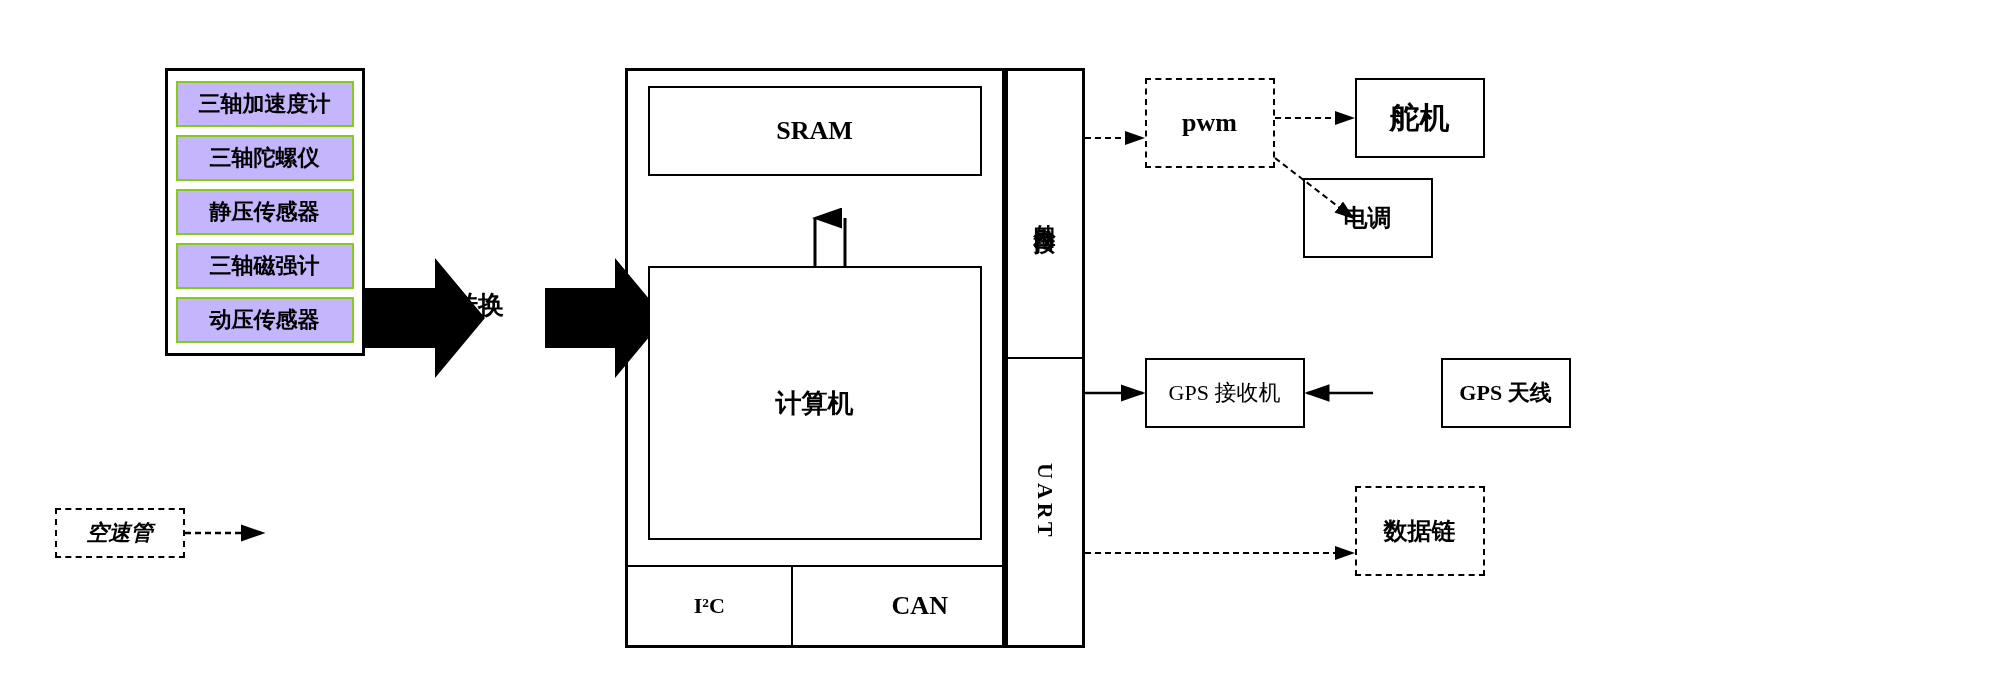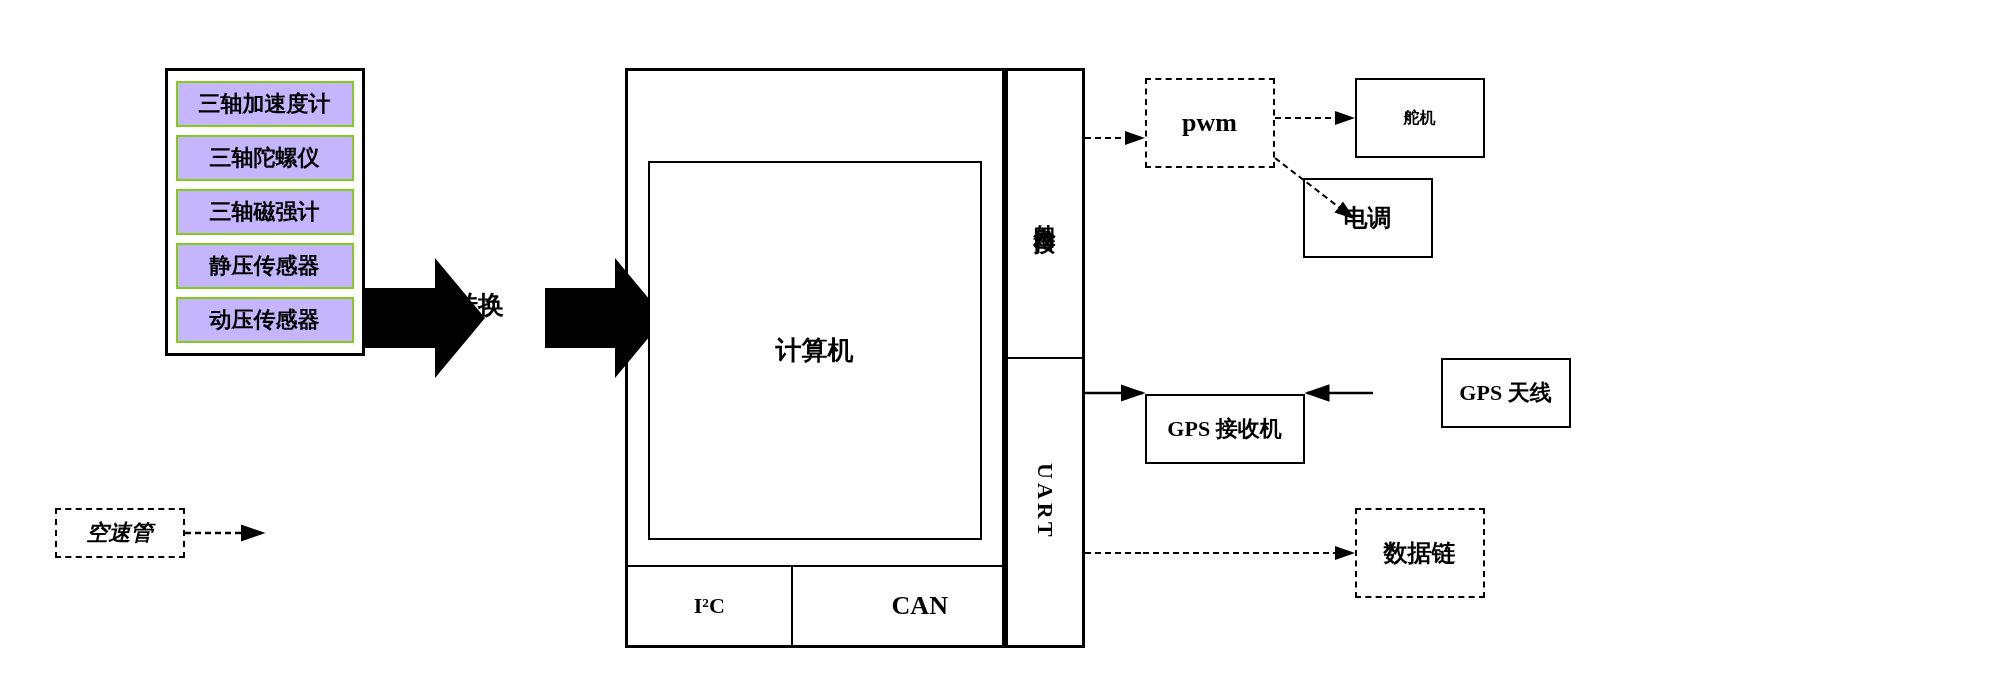--- a/index.html
+++ b/index.html
@@ -184,21 +184,21 @@
     .duoji-box {
       border: 2px solid #000;
       position: absolute;
       left: 1300px;
       top: 60px;
       width: 130px;
       height: 80px;
       display: flex;
       align-items: center;
       justify-content: center;
-      font-size: 16px;
+      font-size: 30px;
       font-weight: bold;
     }
 
     
     .diandiao-box {
       border: 2px solid #000;
       position: absolute;
       left: 1248px;
       top: 160px;
       width: 130px;
@@ -215,22 +215,21 @@
       border: 2px solid #000;
       position: absolute;
       left: 1090px;
       top: 340px;
       width: 160px;
       height: 70px;
       display: flex;
       align-items: center;
       justify-content: center;
       font-size: 22px;
-      font-weight: bold;
-      margin-top: 36px;
+      font-weight: normal;
     }
 
     
     .gps-antenna-box {
       border: 2px solid #000;
       position: absolute;
       left: 1386px;
       top: 340px;
       width: 130px;
       height: 70px;
@@ -239,21 +238,21 @@
       justify-content: center;
       font-size: 22px;
       font-weight: bold;
     }
 
     
     .datalink-box {
       border: 2.5px dashed #000;
       position: absolute;
       left: 1300px;
-      top: 490px;
+      top: 468px;
       width: 130px;
       height: 90px;
       display: flex;
       align-items: center;
       justify-content: center;
       font-size: 24px;
       font-weight: bold;
     }
 
     
@@ -316,36 +315,39 @@
   </div>
 
   <div class="sensor-group">
     <div class="sensor-item">
       <span>三轴加速度计</span>
     </div>
     <div class="sensor-item">
       <span>三轴陀螺仪</span>
     </div>
     <div class="sensor-item">
+      <span>静压传感器</span>
+    </div>
+    <div class="sensor-item">
       <span>三轴磁强计</span>
-    </div>
-    <div class="sensor-item">
-      <span>静压传感器</span>
     </div>
     <div class="sensor-item">
       <span>动压传感器</span>
     </div>
   </div>
 
   <div class="ad-convert">
     <span style="font-size:26px; font-weight:bold;">AD</span>
     <span style="font-size:26px; font-weight:bold;">转换</span>
   </div>
 
   <div class="processor-box">
+    <div class="sram-box">
+      <span>SRAM</span>
+    </div>
     <div style="height:90px;"></div>
     <div class="computer-box">
       <span>计算机</span>
     </div>
     <div class="bottom-row">
       <div class="i2c-box">
         <span>I²C</span>
       </div>
       <div class="can-box">
         <span>CAN</span>

